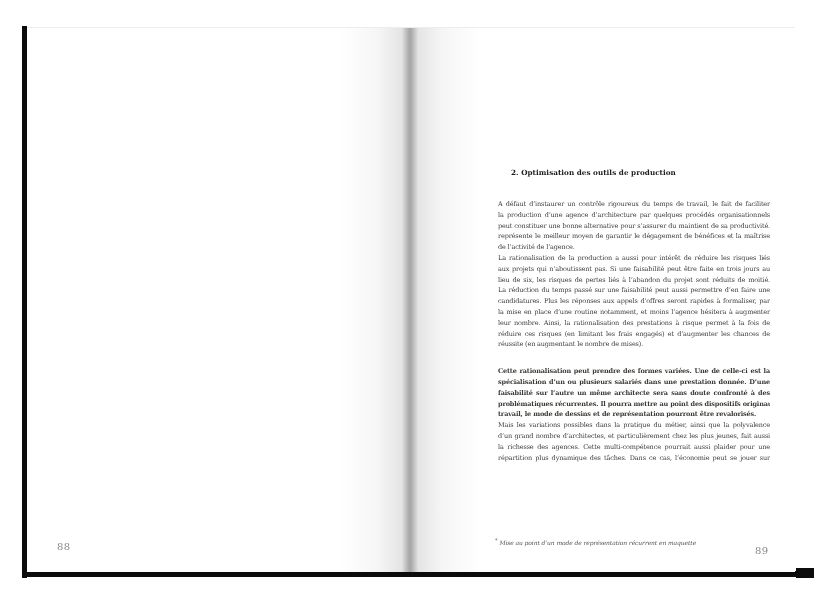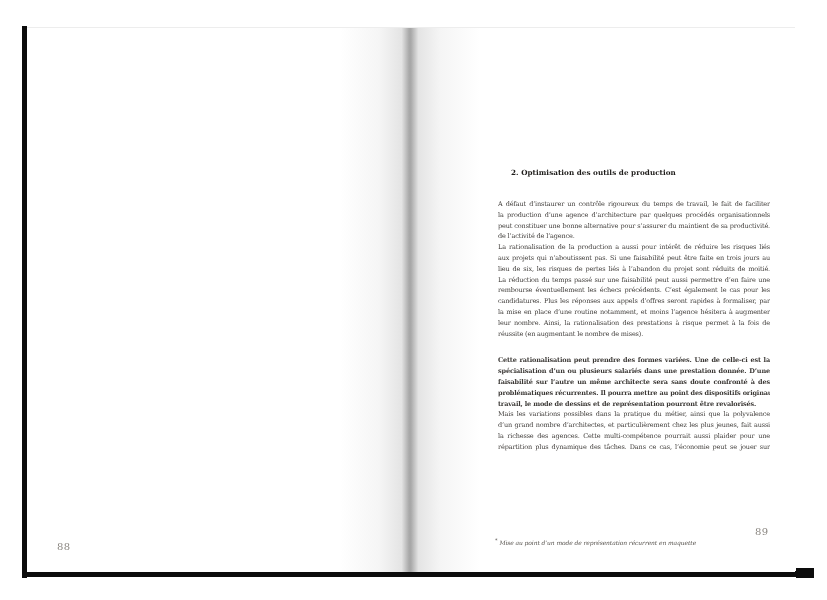--- a/index.html
+++ b/index.html
@@ -78,51 +78,52 @@
     font-size: 6px; font-style: italic; color: #57534e;
     letter-spacing: -0.1px;
   }
   .footnote sup { font-size: 5px; margin-right: 2px; }
 
   .pn {
     position: absolute;
     font-size: 10px; color: #8a8680; letter-spacing: 0.3px;
   }
   .pn-left  { left: 30px;  top: 513px; }
-  .pn-right { left: 728px; top: 498px; }
+  .pn-right { left: 728px; top: 517px; }
 </style>
 </head>
 <body>
 
 <div class="scene">
   <div class="cover-left"></div>
   <div class="cover-bottom"></div>
   <div class="cover-corner"></div>
 
   <div class="spread">
     <div class="pn pn-left">88</div>
 
     <div class="heading">2. Optimisation des outils de production</div>
 
     <div class="body">
         <div class="para">
           <div class="tline">A défaut d’instaurer un contrôle rigoureux du temps de travail, le fait de faciliter</div>
           <div class="tline">la production d’une agence d’architecture par quelques procédés organisationnels</div>
           <div class="tline">peut constituer une bonne alternative pour s’assurer du maintient de sa productivité.</div>
+          <div class="tline">représente le meilleur moyen de garantir le dégagement de bénéfices et la maîtrise</div>
           <div class="tline lastline">de l’activité de l’agence.</div>
         </div>
         <div class="para">
           <div class="tline">La rationalisation de la production a aussi pour intérêt de réduire les risques liés</div>
           <div class="tline">aux projets qui n’aboutissent pas. Si une faisabilité peut être faite en trois jours au</div>
           <div class="tline">lieu de six, les risques de pertes liés à l’abandon du projet sont réduits de moitié.</div>
           <div class="tline">La réduction du temps passé sur une faisabilité peut aussi permettre d’en faire une</div>
-          <div class="tline">rembourse éventuellement les échecs précédents. C’est également le cas pour les</div>
           <div class="tline">candidatures. Plus les réponses aux appels d’offres seront rapides à formaliser, par</div>
           <div class="tline">la mise en place d’une routine notamment, et moins l’agence hésitera à augmenter</div>
           <div class="tline">leur nombre. Ainsi, la rationalisation des prestations à risque permet à la fois de</div>
+          <div class="tline">réduire ces risques (en limitant les frais engagés) et d’augmenter les chances de</div>
           <div class="tline lastline">réussite (en augmentant le nombre de mises).</div>
         </div>
         <div class="para gap">
           <div class="tline">Cette rationalisation peut prendre des formes variées. Une de celle-ci est la</div>
           <div class="tline">spécialisation d’un ou plusieurs salariés dans une prestation donnée. D’une</div>
           <div class="tline">faisabilité sur l’autre un même architecte sera sans doute confronté à des</div>
           <div class="tline">problématiques récurrentes. Il pourra mettre au point des dispositifs originaux qui,</div>
           <div class="tline lastline">travail, le mode de dessins et de représentation pourront être revalorisés.</div>
         </div>
         <div class="para">

